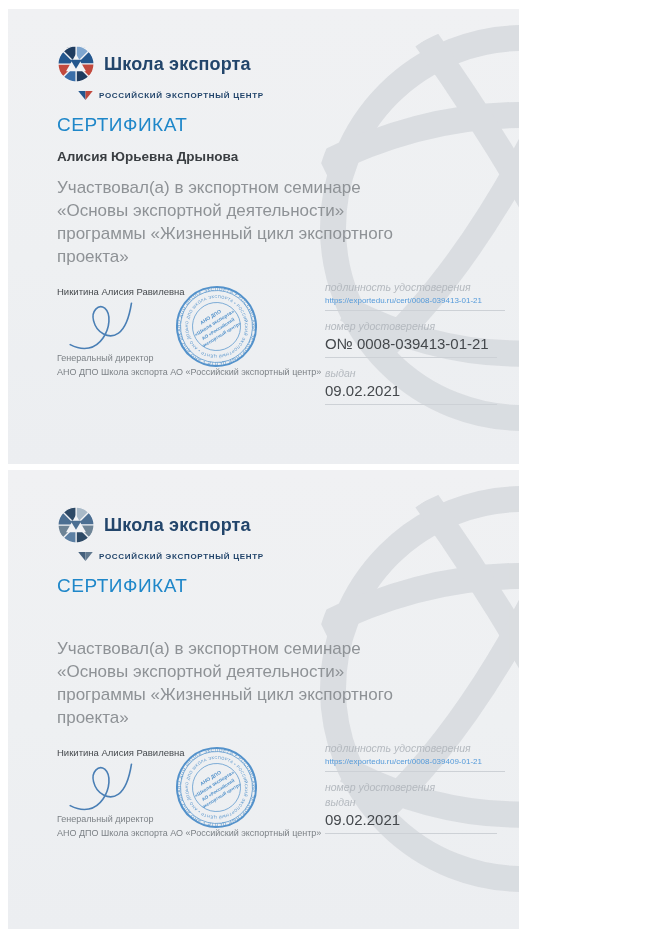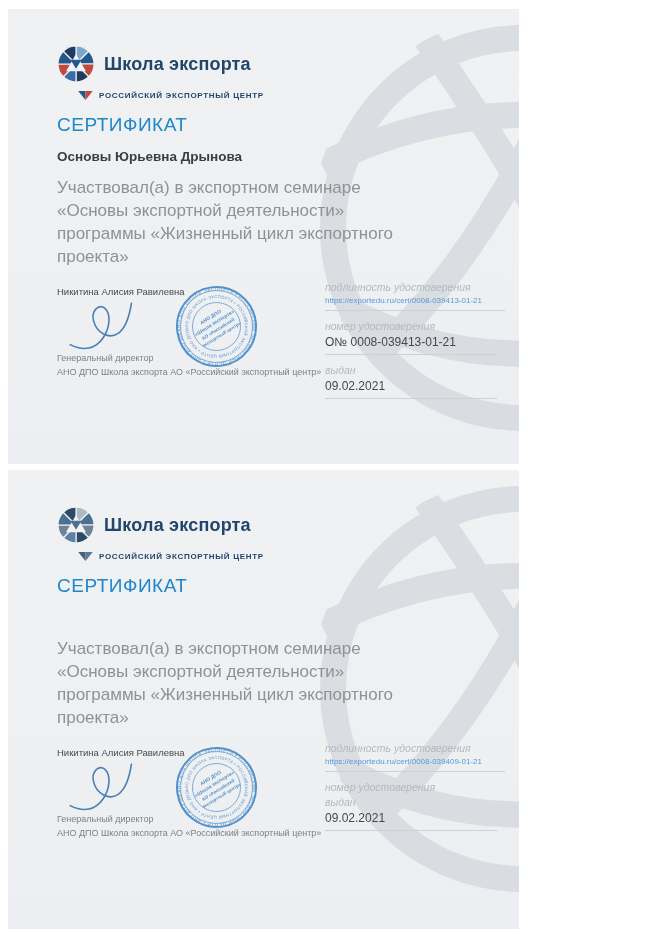--- a/index.html
+++ b/index.html
@@ -26,21 +26,21 @@
   .recipient{position:absolute;left:49px;top:140px;font-size:13.5px;font-weight:bold;color:var(--dark-text)}
   .desc{position:absolute;left:49px;top:167px;font-size:17px;color:var(--body-gray);line-height:23px}
   .signatory-name{position:absolute;left:49px;top:277px;font-size:9.5px;font-weight:normal;color:#464a4e}
   .signature{position:absolute;left:56px;top:289px;width:86px;height:56px;transform:rotate(-4deg)}
   .stamp{position:absolute;left:166px;top:275px;width:85px;height:85px;transform:rotate(-8deg);opacity:.88}
   .sign-caption{position:absolute;left:49px;top:342px;font-size:9px;color:var(--caption-gray);line-height:14px}
   .verify{position:absolute;left:317px;top:272px;width:188px}
   .v-label{font-size:10.5px;font-style:italic;color:var(--label-gray);margin-bottom:3px}
   .v-link{display:block;font-size:8px;color:var(--link-blue);text-decoration:none;
           padding-bottom:5px;border-bottom:1px solid var(--rule-gray);margin-bottom:9px;width:180px}
-  .v-value{font-size:12px;color:#44484c;padding-bottom:5px;border-bottom:1px solid var(--rule-gray);
+  .v-value{font-size:15px;color:#44484c;padding-bottom:5px;border-bottom:1px solid var(--rule-gray);
            margin-bottom:9px;width:172px}
   .seg{stroke:#f2f3f5;stroke-width:1.2}
   .c1 .seg-a{fill:#7fa6cf}.c1 .seg-b{fill:#24578e}.c1 .seg-r{fill:#c2493d}.c1 .seg-n{fill:#1f3c5f}.c1 .seg-m{fill:#3a6ea8}
   .c2 .seg-a{fill:#a9bac8}.c2 .seg-b{fill:#4c6f92}.c2 .seg-r{fill:#6e8496}.c2 .seg-n{fill:#2e4a66}.c2 .seg-m{fill:#5d80a3}
   .c1 .flag-l{fill:#24578e}.c1 .flag-r{fill:#c2493d}
   .c2 .flag-l{fill:#44607c}.c2 .flag-r{fill:#61798f}
   .wm-stroke{stroke:var(--watermark);fill:none;opacity:.95}
   .stamp-ink{stroke:var(--stamp-blue);fill:none}
   .stamp-txt{fill:var(--stamp-blue);font-family:"Liberation Sans",sans-serif}
 </style>
@@ -84,21 +84,21 @@
   </div>
   <div class="brand-sub">
     <svg width="15" height="10" viewBox="0 0 16 11">
       <polygon class="flag-l" points="0,0 8,0 8,10"></polygon>
         <polygon class="flag-r" points="8,0 16,0 8,10"></polygon>
     </svg>
     <span class="brand-sub-label">РОССИЙСКИЙ ЭКСПОРТНЫЙ ЦЕНТР</span>
   </div>
 
   <h1 class="cert-title">СЕРТИФИКАТ</h1>
-  <div class="recipient">Основы Юрьевна Дрынова</div>
+  <div class="recipient">Алисия Юрьевна Дрынова</div>
 
   <div class="desc">
     <div>Участвовал(а) в экспортном семинаре</div>
     <div>«Основы экспортной деятельности»</div>
     <div>программы «Жизненный цикл экспортного</div>
     <div>проекта»</div>
   </div>
 
   <div class="signatory-name">Никитина Алисия Равилевна</div>
 

